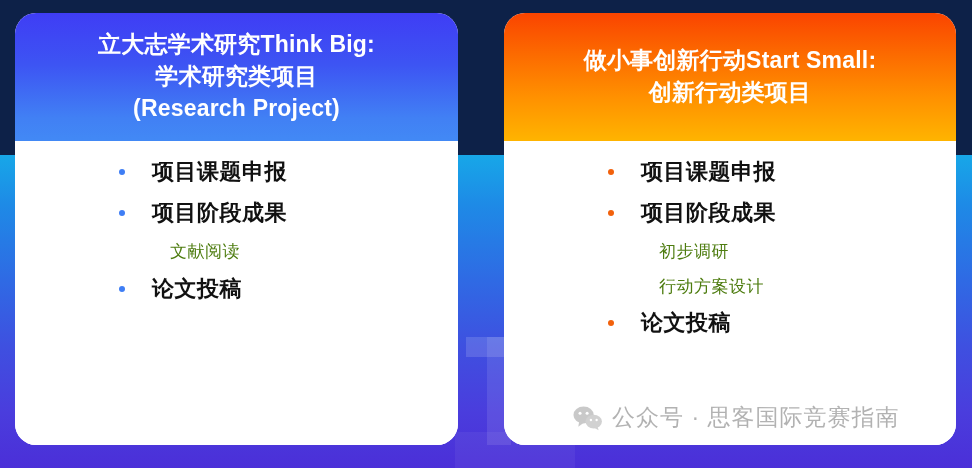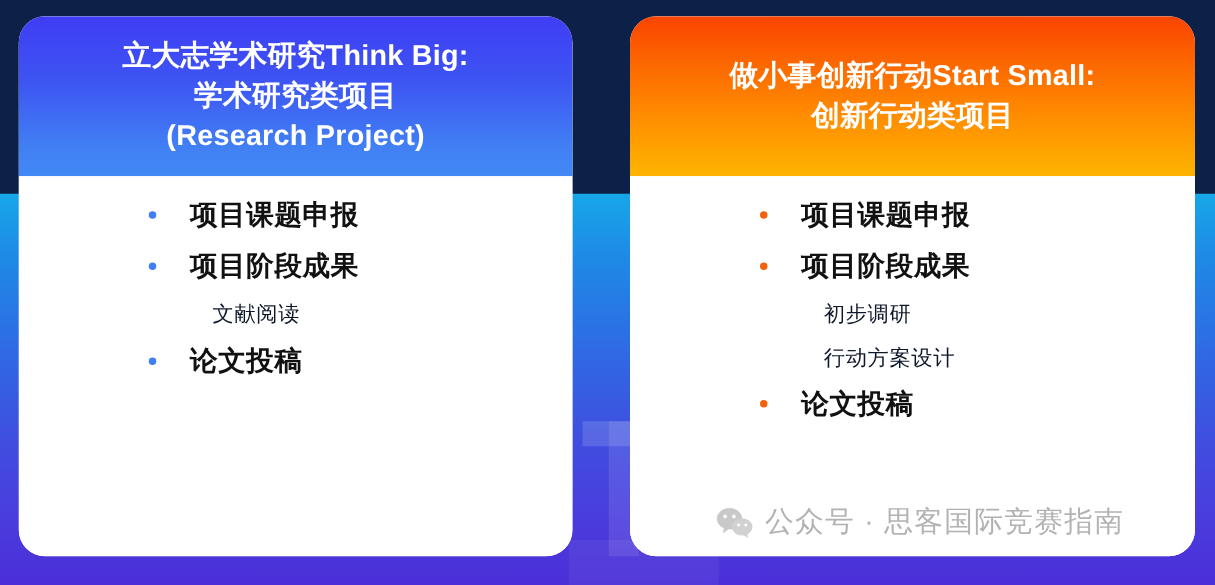--- a/index.html
+++ b/index.html
@@ -84,21 +84,21 @@
     flex:none;
     margin-right:27px;
   }
   .bullet-text{
     font-size:22px;font-weight:bold;color:#111111;
     letter-spacing:.5px;
     line-height:1.1;
   }
 
   .sub-item{
-    font-size:17px;color:#0f172a;font-weight:normal;
+    font-size:17px;color:#4d7c0f;font-weight:normal;
     padding-left:155px;
     line-height:1.2;
     margin-bottom:14px;
     letter-spacing:.5px;
   }
   .sub-item.first{margin-top:12px;}
 
   .bullet-row.last{margin-top:4px;margin-bottom:0;}
 
   

